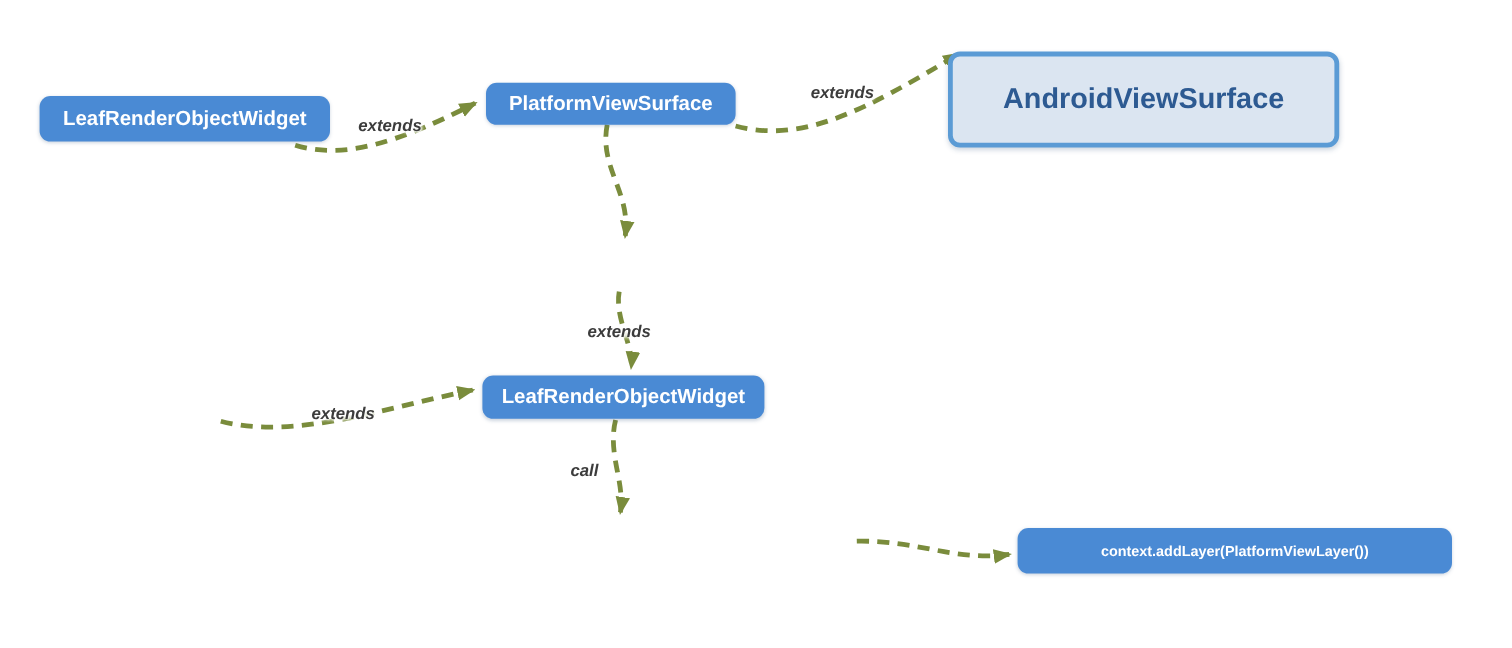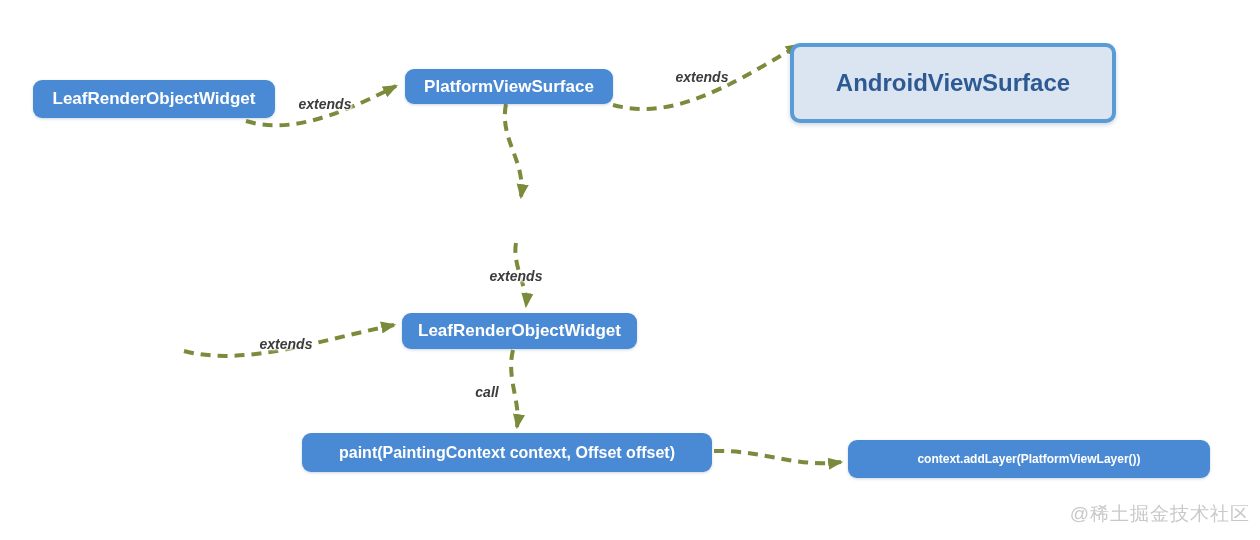--- a/index.html
+++ b/index.html
@@ -87,29 +87,27 @@
   <div class="node" id="node-leaf">LeafRenderObjectWidget</div>
 
   <div class="node" id="node-pvs">PlatformViewSurface</div>
 
   <div class="node outlined" id="node-avs">AndroidViewSurface</div>
 
 
 
   <div class="node" id="node-pvrb">LeafRenderObjectWidget</div>
 
-  <div class="node" id="node-paint">paint(PaintingContext context, Offset offset)</div>
 
   <div class="node" id="node-addl">context.addLayer(PlatformViewLayer())</div>
 
   <div class="edge-label" id="edge-label-extends-1">extends</div>
 
   <div class="edge-label" id="edge-label-extends-2">extends</div>
 
   <div class="edge-label" id="edge-label-create">extends</div>
 
   <div class="edge-label" id="edge-label-extends-3">extends</div>
 
   <div class="edge-label" id="edge-label-call">call</div>
 
-  <div id="watermark">@稀土掘金技术社区</div>
 
 </div>
 
 </body></html>

